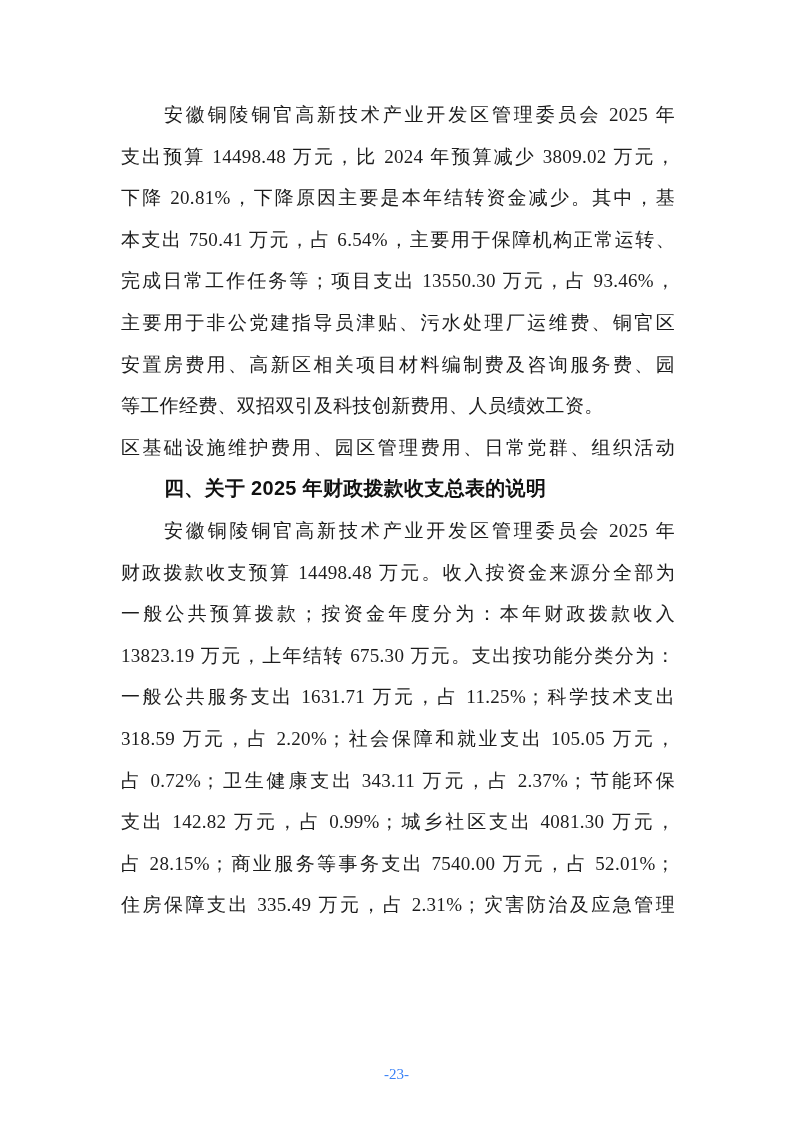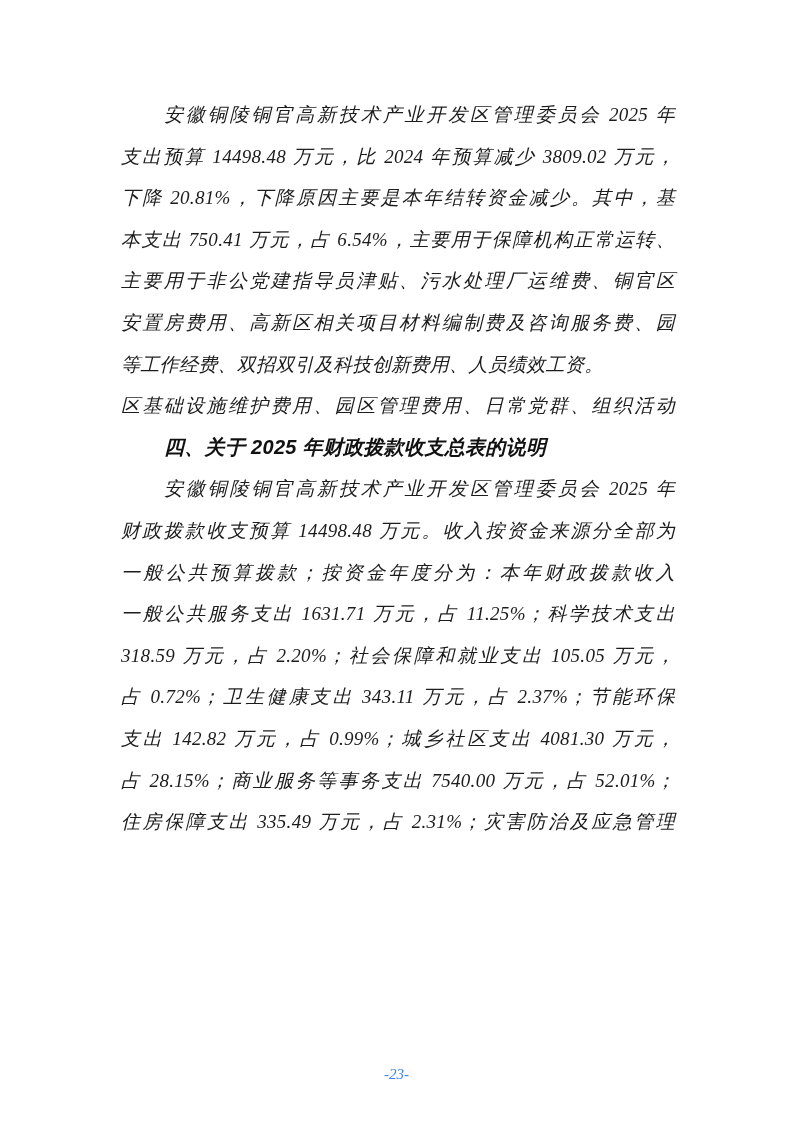--- a/index.html
+++ b/index.html
@@ -8,21 +8,20 @@
     background: #ffffff;
   }
   .page {
     position: relative;
     width: 793px;
     height: 1107px;
     background: #ffffff;
     overflow: hidden;
     font-family: "Liberation Serif", "DejaVu Serif", serif;
     color: #1c1c1c;
-    font-style: italic;
   }
   .text-block {
     position: absolute;
     left: 121px;
     top: 94px;
     width: 554px;
   }
   .line {
     height: 41.6px;
     line-height: 41.6px;
@@ -59,28 +58,30 @@
 </style>
 </head>
 <body>
 
 <div class="page">
   <div class="text-block" id="text-body">
       <div class="line indent justify">安徽铜陵铜官高新技术产业开发区管理委员会 2025 年</div>
       <div class="line justify">支出预算 14498.48 万元，比 2024 年预算减少 3809.02 万元，</div>
       <div class="line justify">下降 20.81%，下降原因主要是本年结转资金减少。其中，基</div>
       <div class="line justify">本支出 750.41 万元，占 6.54%，主要用于保障机构正常运转、</div>
+      <div class="line justify">完成日常工作任务等；项目支出 13550.30 万元，占 93.46%，</div>
       <div class="line justify">主要用于非公党建指导员津贴、污水处理厂运维费、铜官区</div>
       <div class="line justify">安置房费用、高新区相关项目材料编制费及咨询服务费、园</div>
       <div class="line">等工作经费、双招双引及科技创新费用、人员绩效工资。</div>
       <div class="line justify">区基础设施维护费用、园区管理费用、日常党群、组织活动</div>
       <div class="line indent heading">四、关于 2025 年财政拨款收支总表的说明</div>
       <div class="line indent justify">安徽铜陵铜官高新技术产业开发区管理委员会 2025 年</div>
       <div class="line justify">财政拨款收支预算 14498.48 万元。收入按资金来源分全部为</div>
       <div class="line justify">一般公共预算拨款；按资金年度分为：本年财政拨款收入</div>
+      <div class="line justify">13823.19 万元，上年结转 675.30 万元。支出按功能分类分为：</div>
       <div class="line justify">一般公共服务支出 1631.71 万元，占 11.25%；科学技术支出</div>
       <div class="line justify">318.59 万元，占 2.20%；社会保障和就业支出 105.05 万元，</div>
       <div class="line justify">占 0.72%；卫生健康支出 343.11 万元，占 2.37%；节能环保</div>
       <div class="line justify">支出 142.82 万元，占 0.99%；城乡社区支出 4081.30 万元，</div>
       <div class="line justify">占 28.15%；商业服务等事务支出 7540.00 万元，占 52.01%；</div>
       <div class="line justify">住房保障支出 335.49 万元，占 2.31%；灾害防治及应急管理</div>
     </div>
   <div class="footer">-23-</div>
 </div>
 

